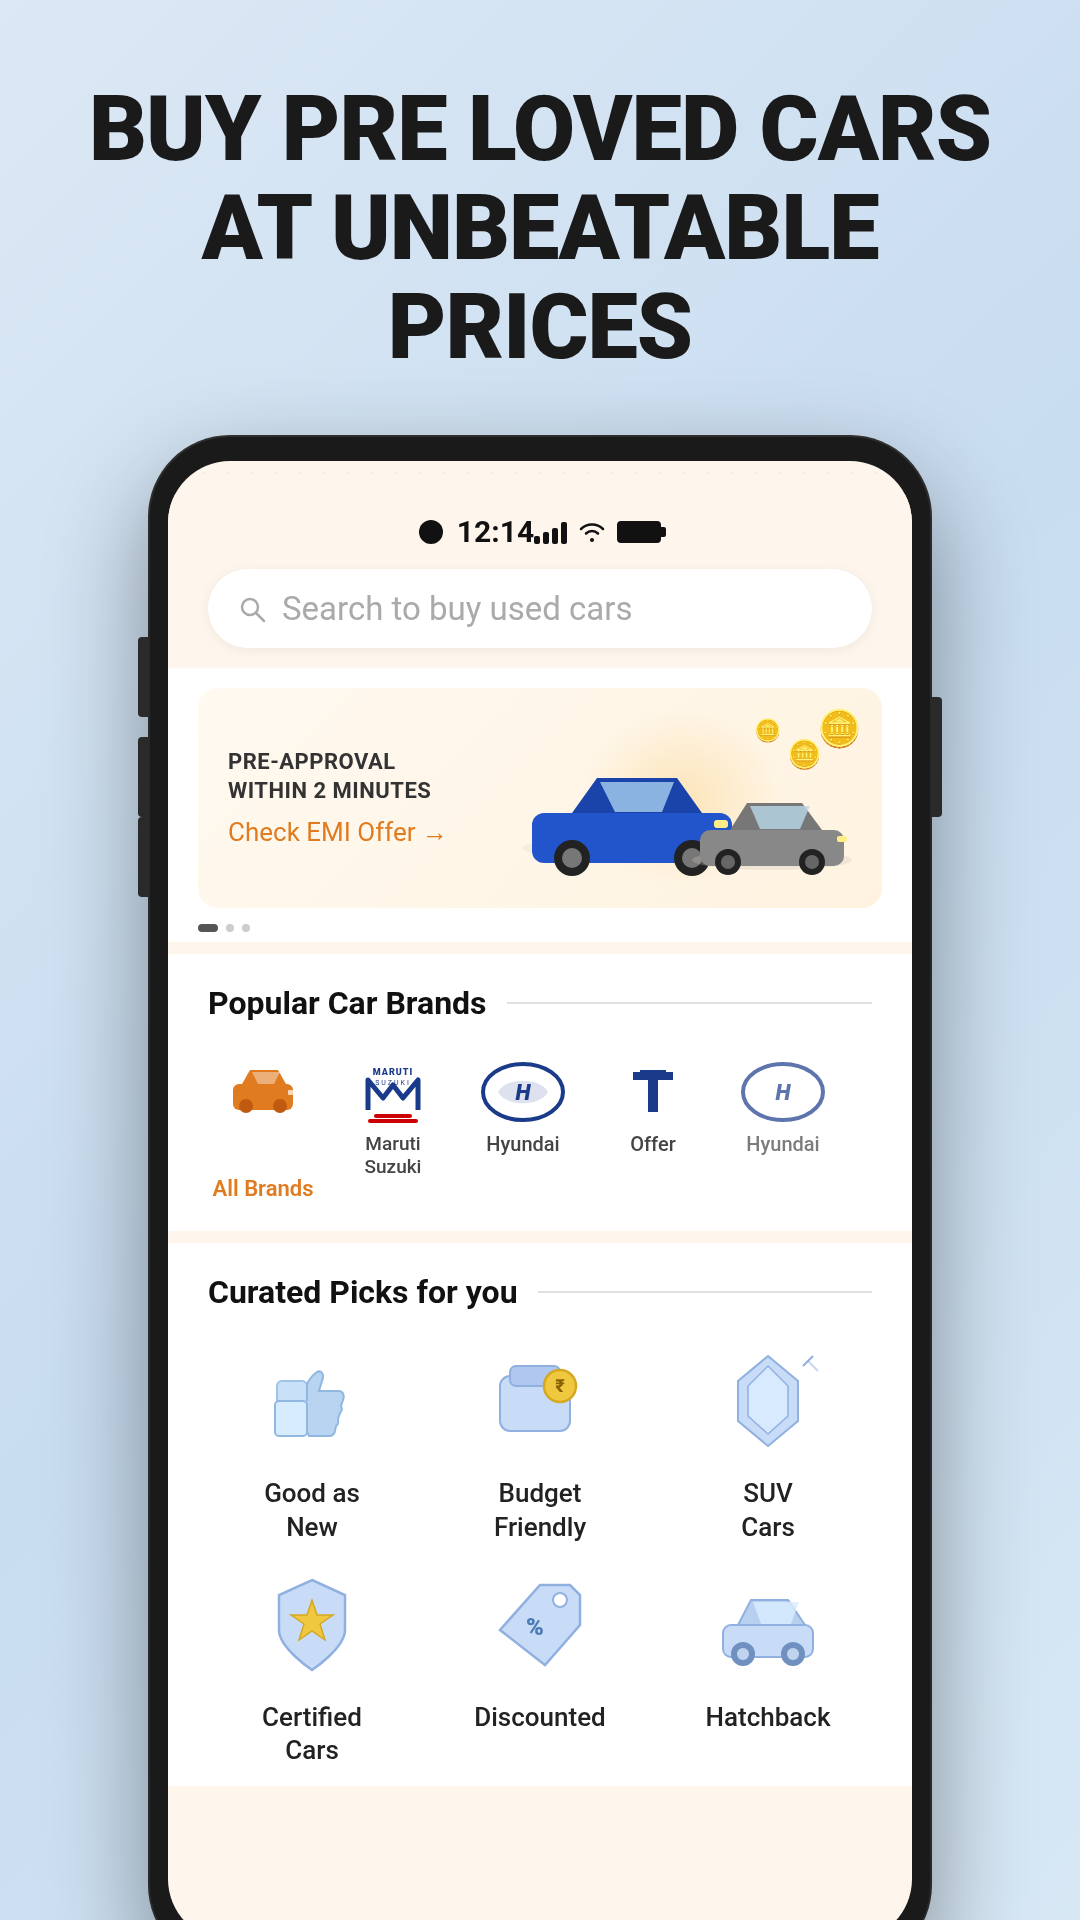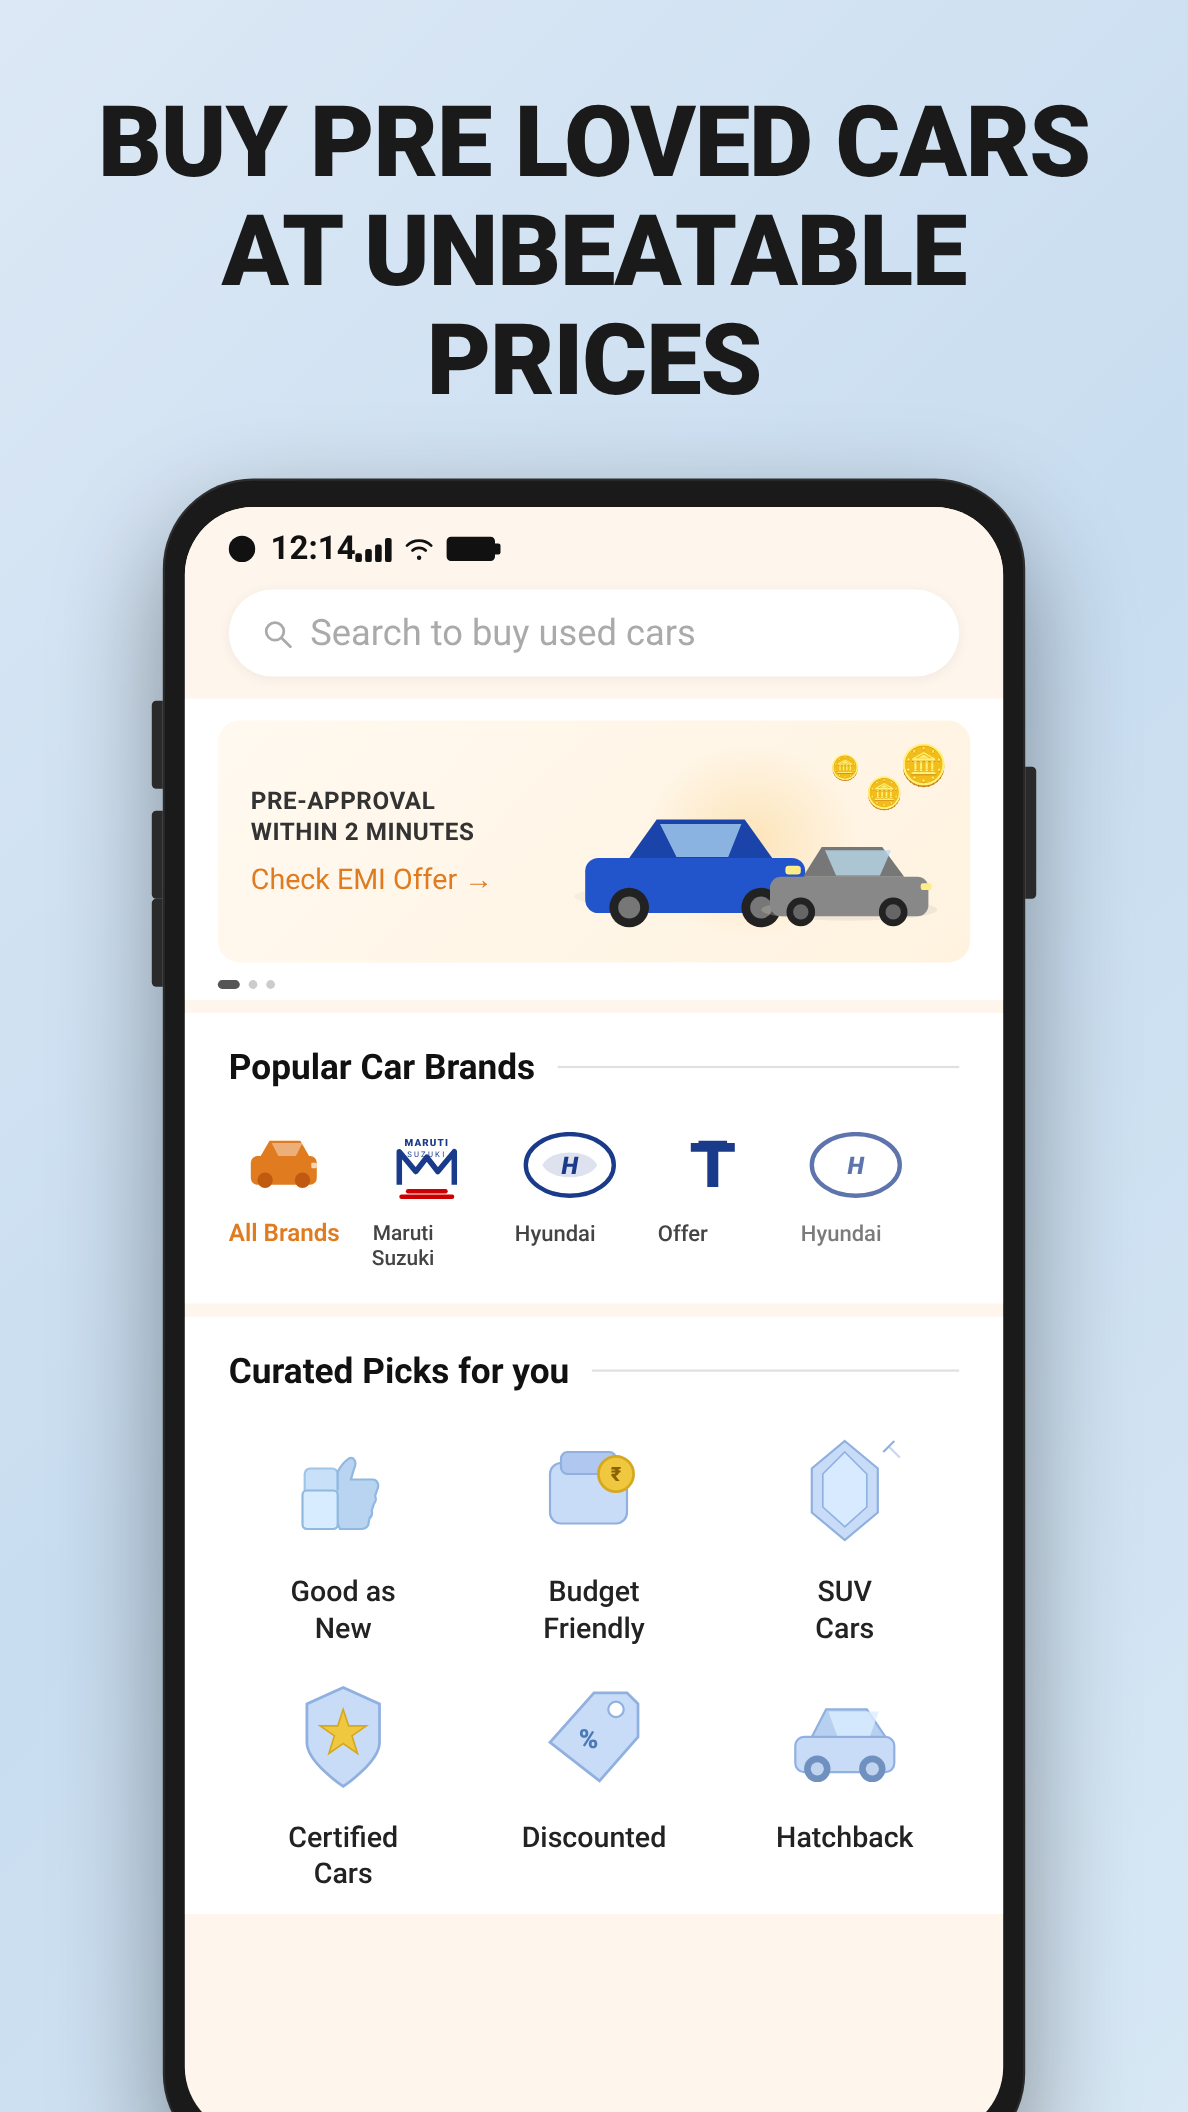--- a/index.html
+++ b/index.html
@@ -64,23 +64,24 @@
       background: #fef5ec;
       border-radius: 62px;
       overflow: hidden;
       min-height: 1480px;
     }
 
     
     .status-bar {
       background: #fef5ec;
       display: flex;
-      justify-content: flex-start;
+      justify-content: center;
       align-items: center;
       padding: 20px 40px 10px;
+      margin-top: 33px;
     }
     .status-time {
       font-size: 30px;
       font-weight: 700;
       color: #111;
       display: flex;
       align-items: center;
       gap: 14px;
     }
     .camera-dot {
@@ -297,37 +298,37 @@
     
     .brands-row {
       display: flex;
       gap: 20px;
       overflow: hidden;
       padding-bottom: 10px;
     }
     .brand-item {
       display: flex;
       flex-direction: column;
-      align-items: flex-start;
-      gap: 10px;
+      align-items: center;
       min-width: 110px;
       cursor: pointer;
     }
     .brand-icon-wrap {
       width: 100px;
       height: 80px;
       display: flex;
       align-items: center;
       justify-content: center;
     }
     .brand-label {
       font-size: 22px;
       color: #e07b20;
       font-weight: 600;
       text-align: center;
+      margin-top: 44px;
     }
 
     
     .curated-grid {
       display: grid;
       grid-template-columns: repeat(3, 1fr);
       gap: 20px;
     }
     .curated-item {
       display: flex;

